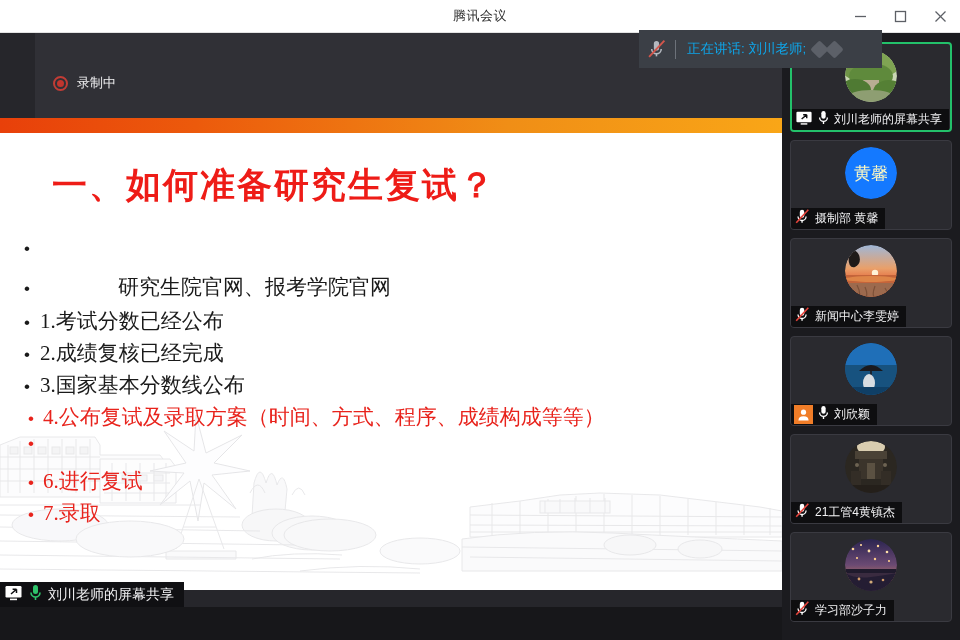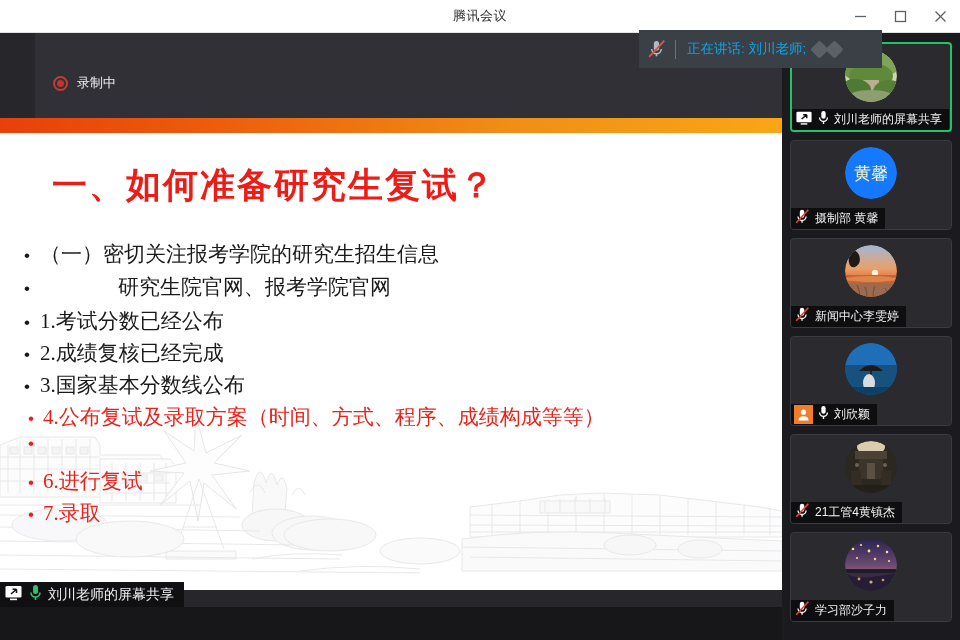--- a/index.html
+++ b/index.html
@@ -255,21 +255,20 @@
             <ellipse cx="420" cy="176" rx="40" ry="13" fill="#f7f7f9"></ellipse>
             <path d="M252 184 q40 -8 90 -4 M300 196 q60 -8 120 -2"></path>
           </g>
         </svg>
 
         <h1 class="slide-title">一、如何准备研究生复试？</h1>
 
         <div class="bullets">
           <div class="bullet b-a">
             <span class="dot">•</span>
-            <span class="txt">（一）密切关注报考学院的研究生招生信息</span>
           </div>
           <div class="bullet b-b">
             <span class="dot">•</span>
             <span class="txt">研究生院官网、报考学院官网</span>
           </div>
           <div class="bullet b-num">
             <span class="dot">•</span>
             <span class="txt">1.考试分数已经公布</span>
           </div>
           <div class="bullet b-num">

